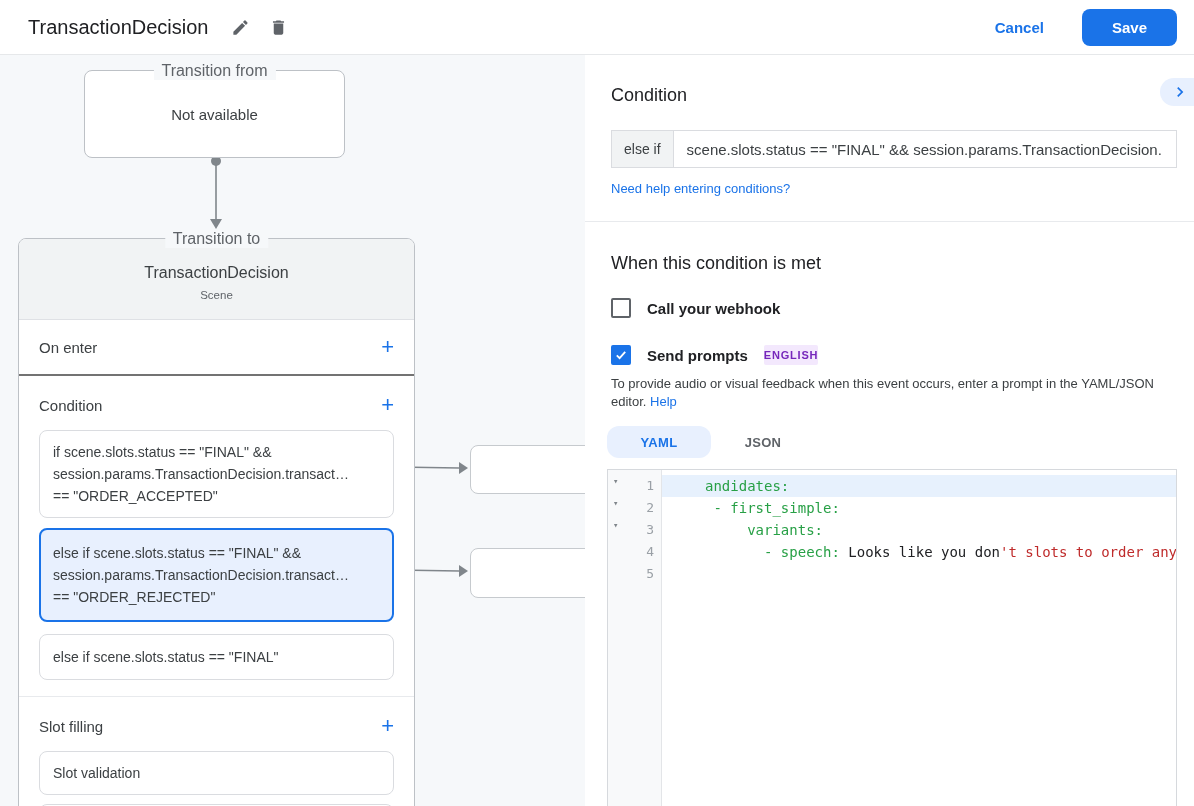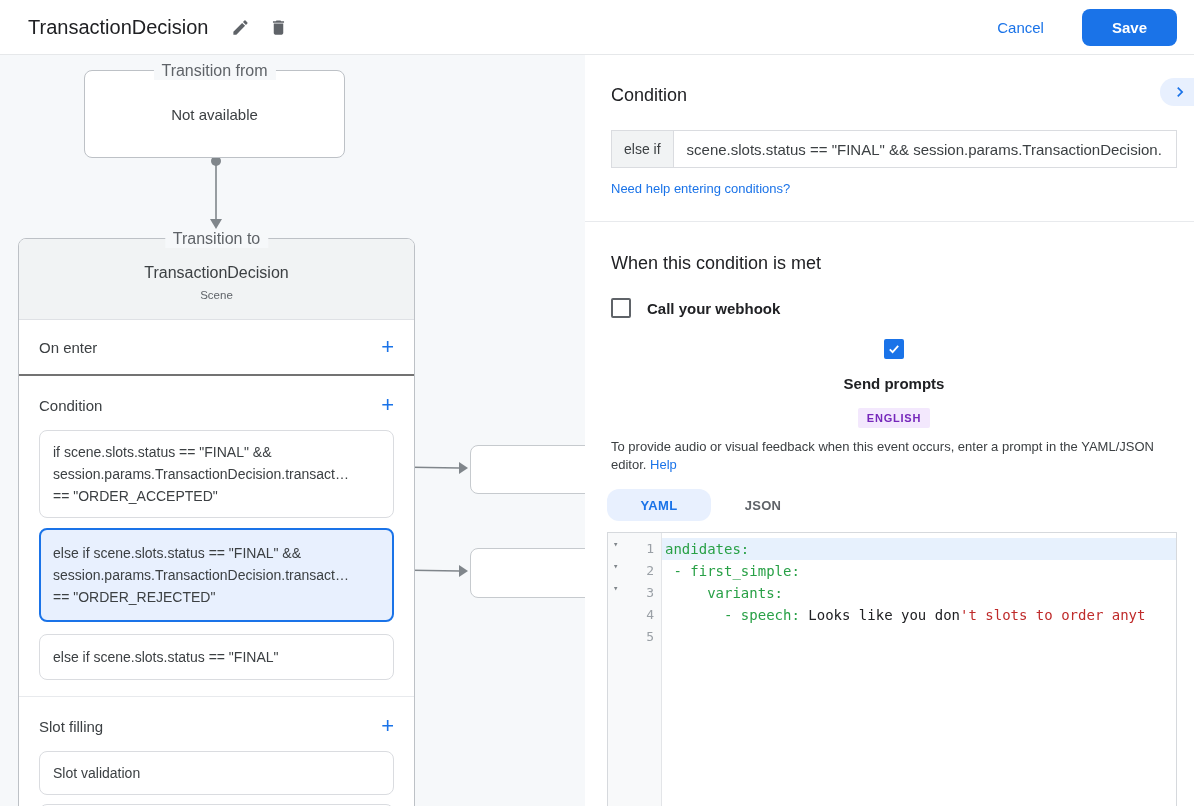--- a/index.html
+++ b/index.html
@@ -9,21 +9,21 @@
 
   
   .topbar { display:flex; align-items:center; height:55px;
             padding:0 17px 0 28px; background:#fff; border-bottom:1px solid #e6e8ea; }
   .topbar-title { font-size:20px; color:#202124; }
   .icon-btn { background:none; border:none; cursor:pointer; margin-left:20px;
               width:24px; height:24px; display:flex; align-items:center; justify-content:center; }
   .icon-btn svg { width:19px; height:19px; fill:#5f6368; }
   .topbar-spacer { flex:1; }
   .cancel-btn { background:none; border:none; color:#1a73e8; font-size:15px;
-                font-weight:normal; cursor:pointer; margin-right:38px;
+                font-weight:bold; cursor:pointer; margin-right:38px;
                 font-family:inherit; }
   .save-btn { background:#1a73e8; color:#fff; border:none; border-radius:8px;
               font-size:15px; font-weight:bold; padding:10px 30px; cursor:pointer;
               font-family:inherit; }
 
   
   .main { position:absolute; top:55px; left:0; right:0; bottom:0; display:flex; }
 
   
   .canvas { position:relative; width:585px; height:751px; background:#f6f8fa; overflow:hidden; flex:none; }
@@ -88,29 +88,29 @@
                 padding:0 13px; font-size:15px; color:#3c4043; font-family:inherit;
                 background:#fff; outline:none; }
   .help-link { display:inline-block; margin-top:13px; font-size:13px; color:#1a73e8;
                text-decoration:none; cursor:pointer; }
   .panel-divider { position:absolute; left:0; right:0; top:166px; border-top:1px solid #e8eaed; }
 
   .when-heading { margin-top:56px; font-size:18px; font-weight:normal; color:#202124; }
 
   .check-row { display:flex; align-items:center; gap:16px; }
   .check-row.webhook { margin-top:24px; }
-  .check-row.prompts { margin-top:21px;flex-direction:column; }
+  .check-row.prompts { margin-top:27px; }
   .checkbox { width:20px; height:20px; border:2px solid #5f6368; border-radius:2px;
               background:#fff; cursor:pointer; flex:none; display:flex;
               align-items:center; justify-content:center; }
   .checkbox.checked { background:#1a73e8; border-color:#1a73e8; }
   .checkbox svg { width:14px; height:14px; }
   .check-label { font-size:15px; font-weight:bold; color:#202124; }
   .lang-badge { background:#f3e8fd; color:#7627bb; font-size:11px; font-weight:bold;
-                letter-spacing:0.8px; padding:4px 9px; border-radius:2px; }
+                letter-spacing:0.8px; padding:4px 0; border-radius:2px; }
 
   .panel-desc { margin-top:10px; width:556px; font-size:13px; color:#3c4043; line-height:18px; }
   .inline-link { color:#1a73e8; text-decoration:none; cursor:pointer; }
 
   .tabs { display:flex; margin-top:15px; margin-left:-4px; }
   .tab { width:104px; height:32px; display:flex; align-items:center; justify-content:center;
          font-size:13px; font-weight:bold; letter-spacing:0.3px; color:#5f6368;
          background:none; border:none; cursor:pointer; border-radius:12px; font-family:inherit; }
   .tab.active { background:#e8f0fe; color:#1a73e8; }
 
@@ -118,21 +118,21 @@
             display:flex; background:#fff;
             font-family:"DejaVu Sans Mono","Liberation Mono",monospace; font-size:14px; }
   .gutter { width:54px; flex:none; background:#f8f9fa; border-right:1px solid #e3e5e8;
             padding-top:5px; }
   .gutter-row { position:relative; height:22px; }
   .fold { position:absolute; left:5px; top:1px; font-size:9px; color:#80868b; cursor:pointer; }
   .lnum { position:absolute; right:7px; top:0; font-size:13px; color:#9aa0a6; line-height:22px; }
   .code { flex:1; padding-top:5px; overflow:hidden; cursor:text; }
   .code-line { height:22px; line-height:22px; white-space:pre; padding-left:3px; }
   .code-line.active { background:#e7f1fd; }
-  .tk-key { color:#28a046; }
+  .tk-key { color:#28a046;margin-left:40px; }
   .tk-plain { color:#202124; }
   .tk-str { color:#bf2b2b; }
 </style>
 </head>
 <body>
 
 <div class="app">
 
   <div class="topbar">
     <span class="topbar-title">TransactionDecision</span>

